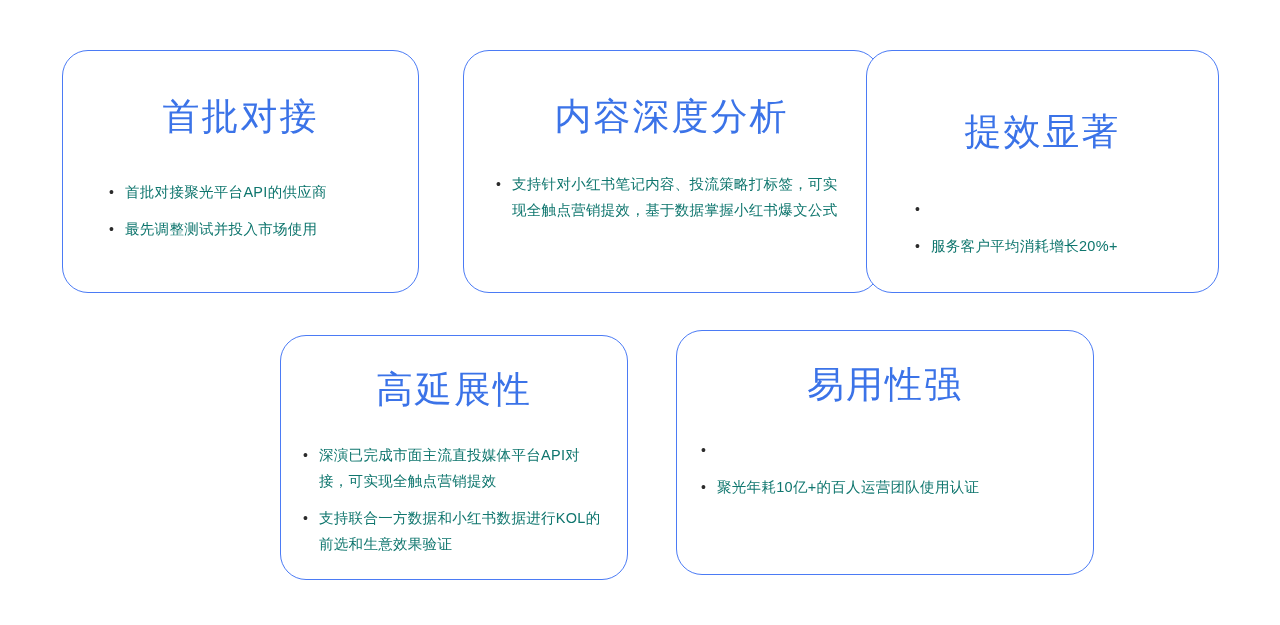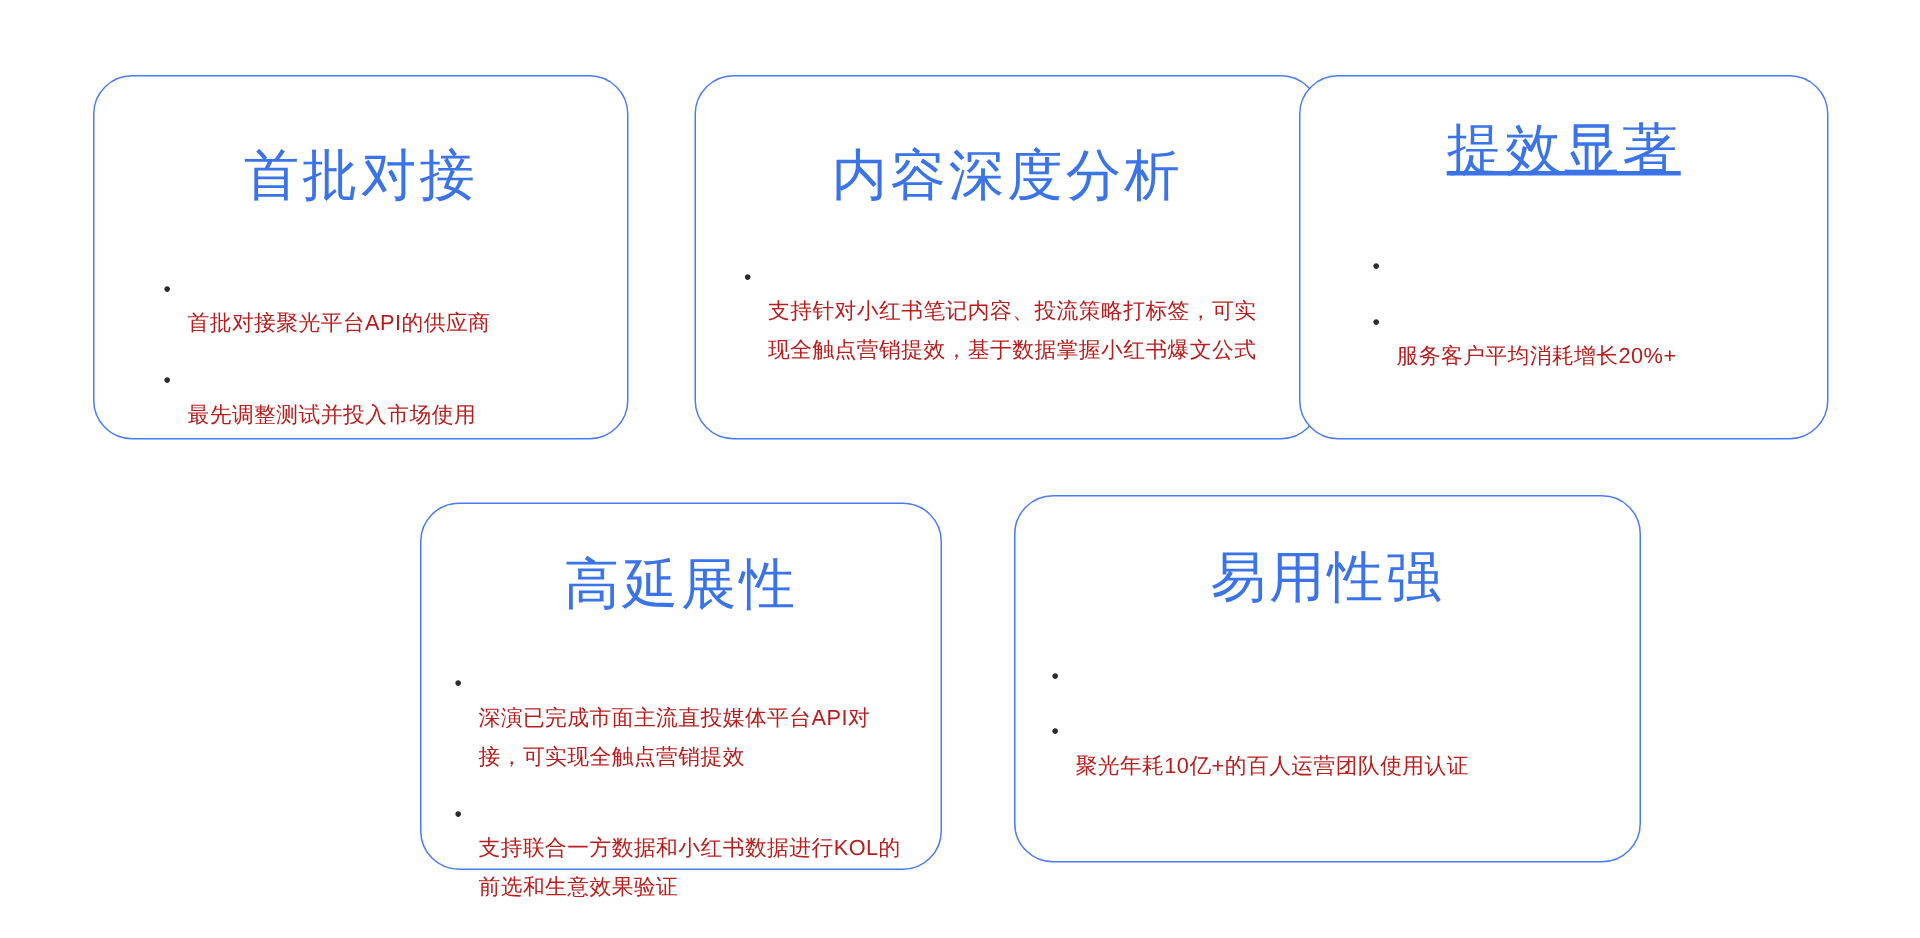--- a/index.html
+++ b/index.html
@@ -52,40 +52,39 @@
   }
   .bullet-dot {
     flex: 0 0 auto;
     width: 16px;
     color: #2b2b2b;
     font-size: 14px;
     line-height: 26px;
     text-align: left;
   }
   .bullet-text {
-    color: #b91c1c;
+    color: #0f766e;
     font-size: 14.5px;
     line-height: 26px;
     letter-spacing: 0.3px;
-    margin-top: 24px;
   }
 
   
   #card-0 { left: 62px;  top: 50px;  width: 357px; height: 243px; }
   #card-1 { left: 463px; top: 50px;  width: 417px; height: 243px; }
   #card-2 { left: 866px; top: 50px;  width: 353px; height: 243px; }
   
   #card-3 { left: 280px; top: 335px; width: 348px; height: 245px; }
   #card-4 { left: 676px; top: 330px; width: 418px; height: 245px; }
 
   #card-0 .card-title { margin-top: 45px; }
   #card-0 .bullets { margin-top: 40px; padding: 0 46px; }
   #card-1 .card-title { margin-top: 45px; }
   #card-1 .bullets { margin-top: 32px; padding: 0 32px; }
-  #card-2 .card-title { margin-top: 28px; text-decoration: underline; }
+  #card-2 .card-title { margin-top: 60px; }
   #card-2 .bullets { margin-top: 42px; padding: 0 48px; }
   #card-3 .card-title { margin-top: 33px; }
   #card-3 .bullets { margin-top: 30px; padding: 0 22px; }
   #card-4 .card-title { margin-top: 33px; }
   #card-4 .bullets { margin-top: 30px; padding: 0 24px; }
 </style>
 </head>
 <body>
 
 <div class="board">

